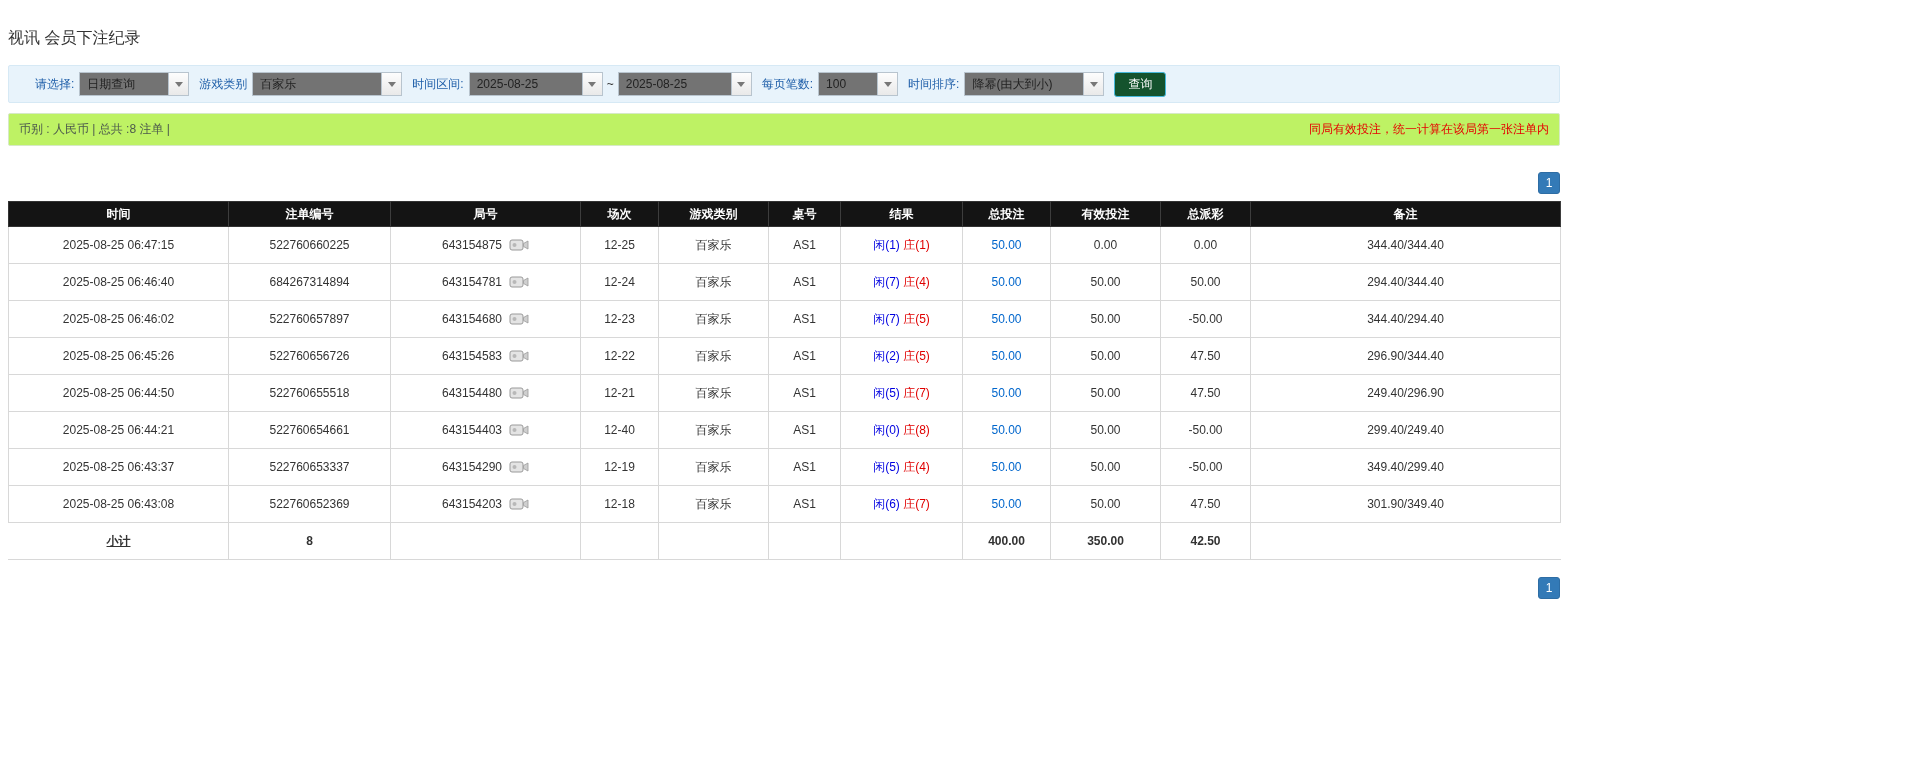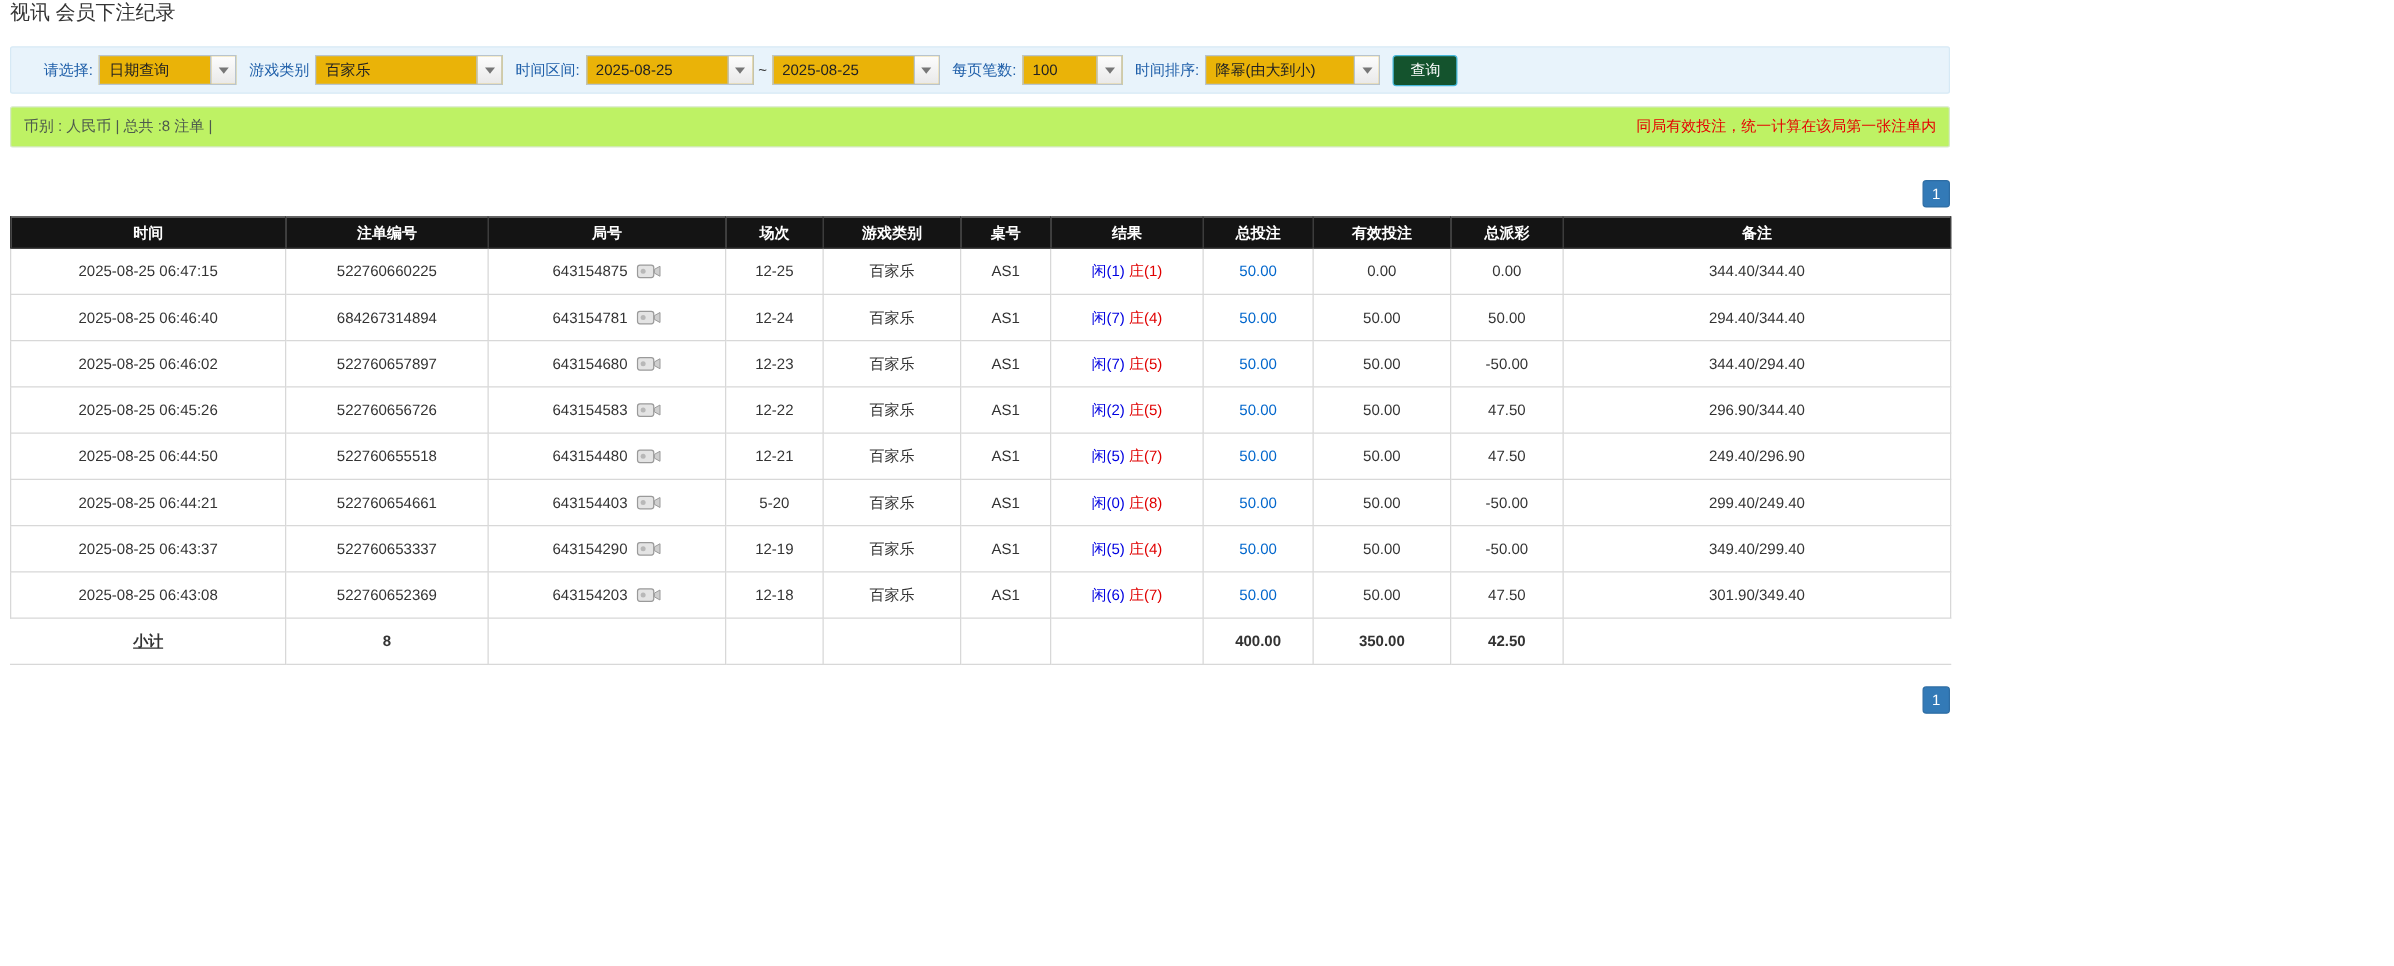--- a/index.html
+++ b/index.html
@@ -8,42 +8,42 @@
     font-family: "Liberation Sans", "DejaVu Sans", sans-serif;
     font-size: 12px;
     color: #333;
     min-width: 1915px;
   }
   .page { width: 1560px; padding-left: 8px; }
 
   .page-title {
     font-size: 16px;
     color: #333;
-    margin: 0 0 16px 0;
+    margin: 28px 0 16px 0;
   }
 
   
   .filter-bar {
     background: #e8f3fb;
     border: 1px solid #d6e9f5;
     border-radius: 2px;
     height: 38px;
     display: flex;
     align-items: center;
     padding: 0 24px;
     margin-bottom: 10px;
   }
   .flabel { color: #1f5fa9; margin: 0 5px 0 10px; white-space: nowrap; }
   .flabel:first-child { margin-left: 2px; }
   .tilde { margin: 0 4px; color: #333; }
 
   .combo {
     display: inline-flex;
     align-items: stretch;
-    background: #eab308;
+    background: #737373;
     border: 1px solid #b8c4ce;
     height: 24px;
     cursor: pointer;
   }
   .combo-text {
     display: flex;
     align-items: center;
     padding: 0 7px;
     color: #222;
     white-space: nowrap;
@@ -341,21 +341,21 @@
           <td>249.40/296.90</td>
         </tr>
         <tr>
           <td>2025-08-25 06:44:21</td>
           <td>522760654661</td>
           <td>643154403<span class="vid-wrap"><svg width="20" height="14" viewBox="0 0 20 14">
                 <rect x="1" y="2" width="13" height="10" rx="2" fill="#e4e4e4" stroke="#9a9a9a"></rect>
                 <path d="M14.5 5.5 L19 3 V11 L14.5 8.5 Z" fill="#cfcfcf" stroke="#9a9a9a" stroke-width="0.8"></path>
                 <circle cx="5.5" cy="7" r="2" fill="#b8b8b8"></circle>
               </svg></span></td>
-          <td>5-20</td>
+          <td>12-40</td>
           <td>百家乐</td>
           <td>AS1</td>
           <td><span class="res-player">闲(0)</span> <span class="res-banker">庄(8)</span></td>
           <td><span class="bet-link">50.00</span></td>
           <td>50.00</td>
           <td class="neg">-50.00</td>
           <td>299.40/249.40</td>
         </tr>
         <tr>
           <td>2025-08-25 06:43:37</td>

